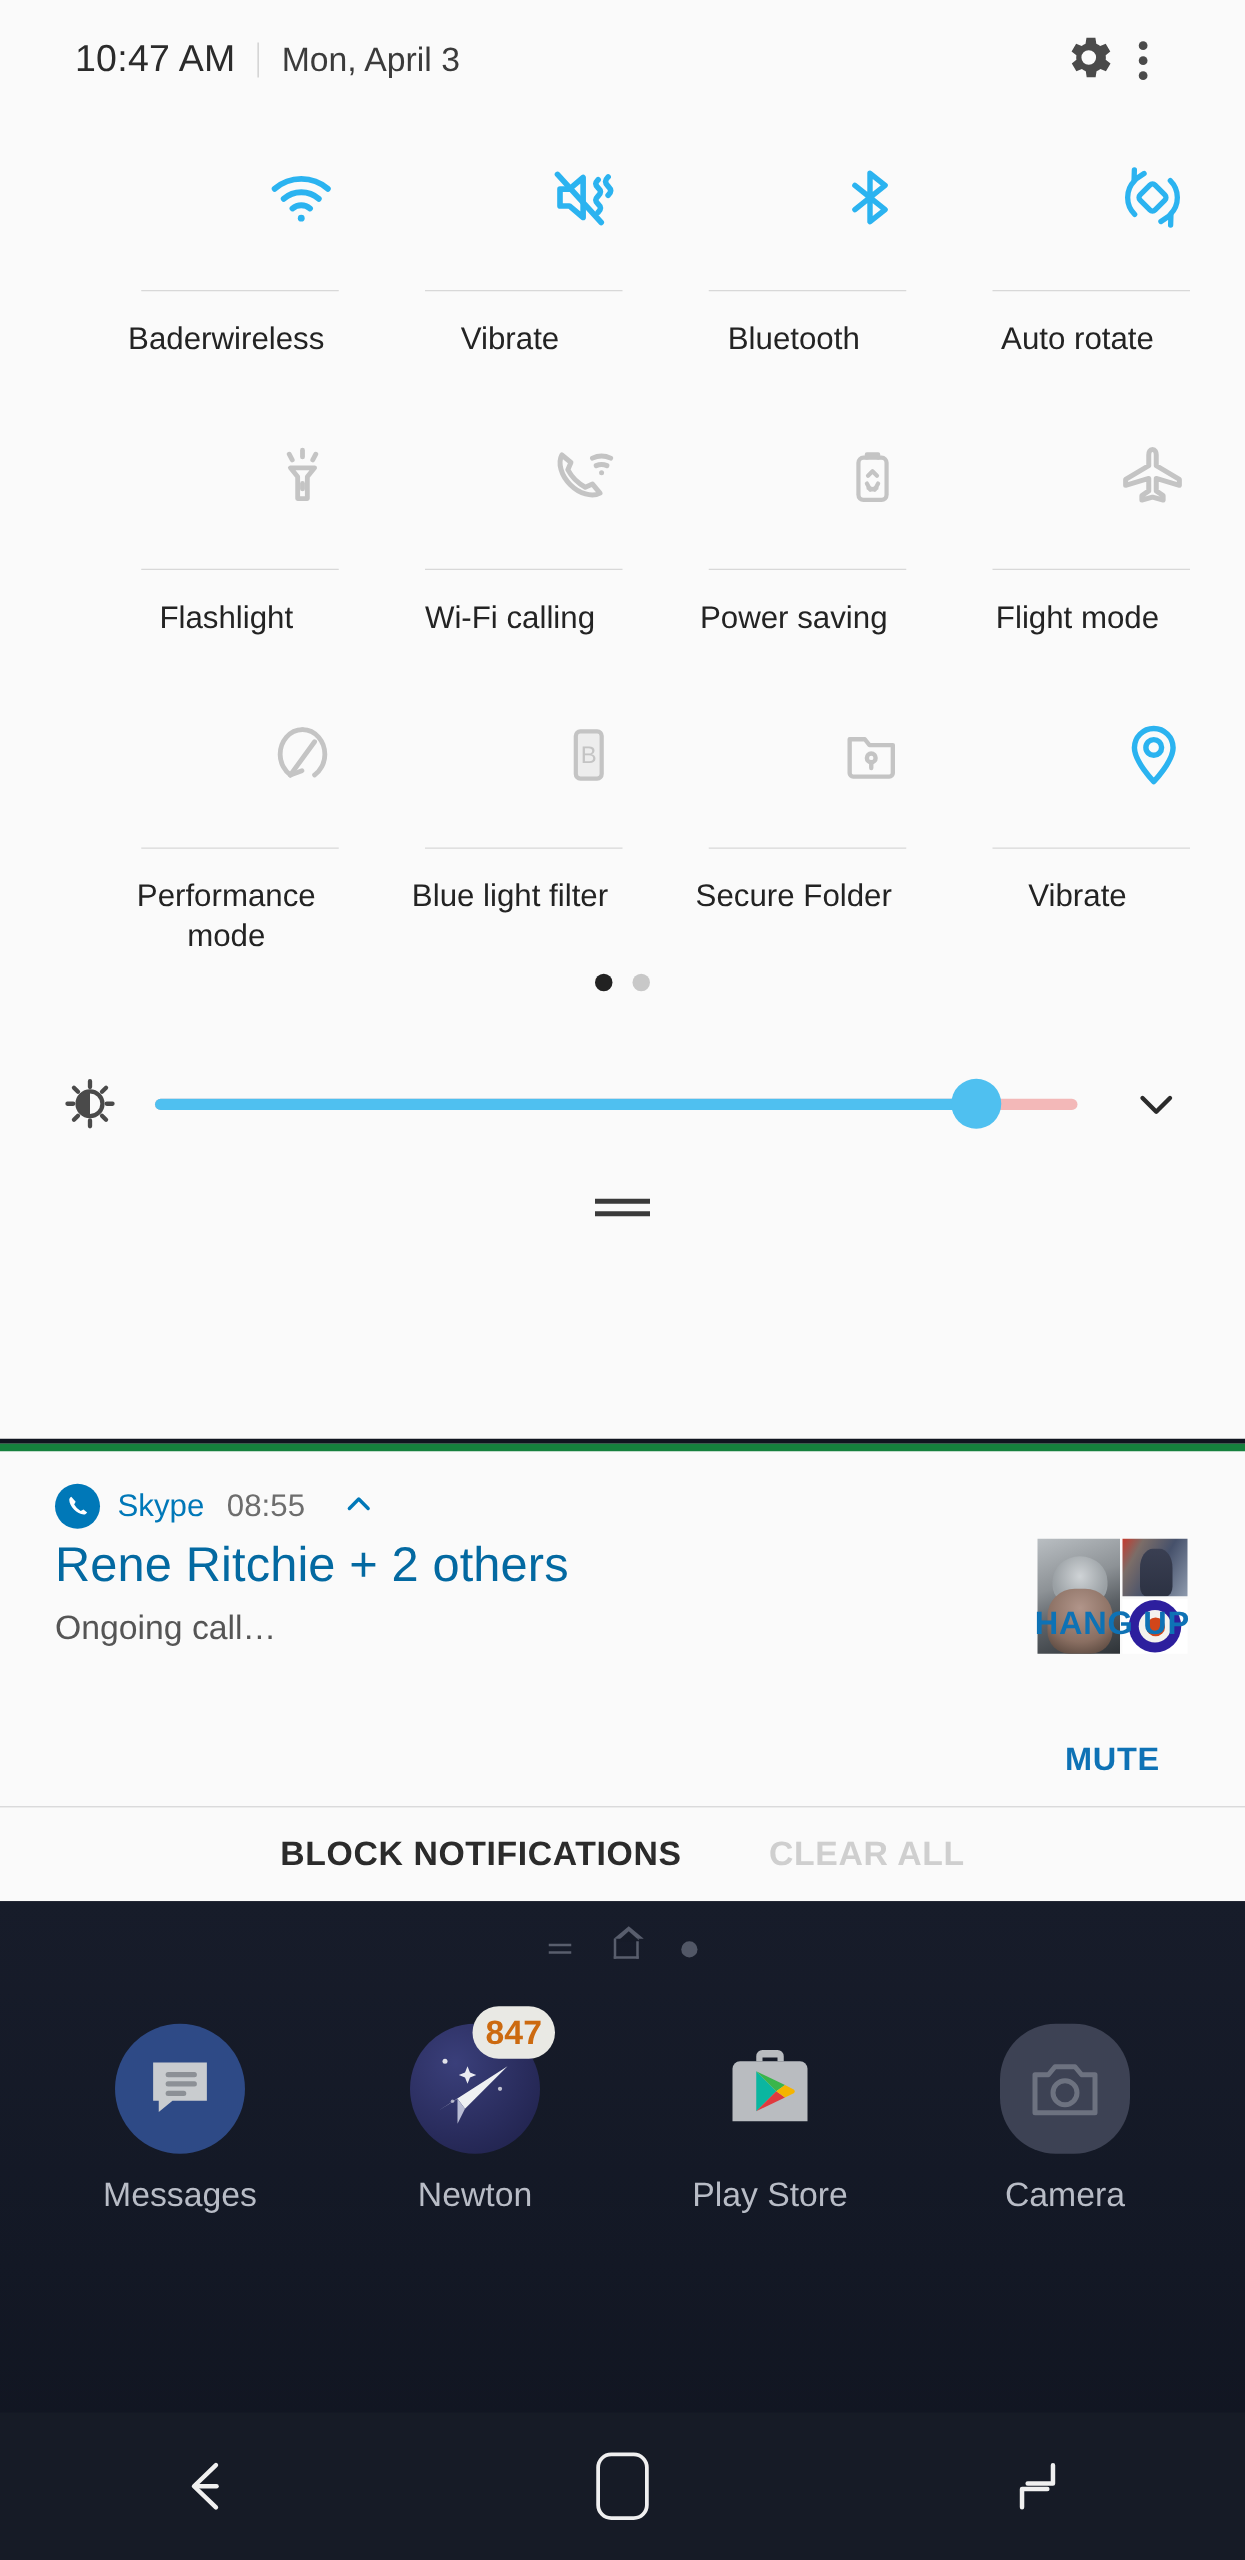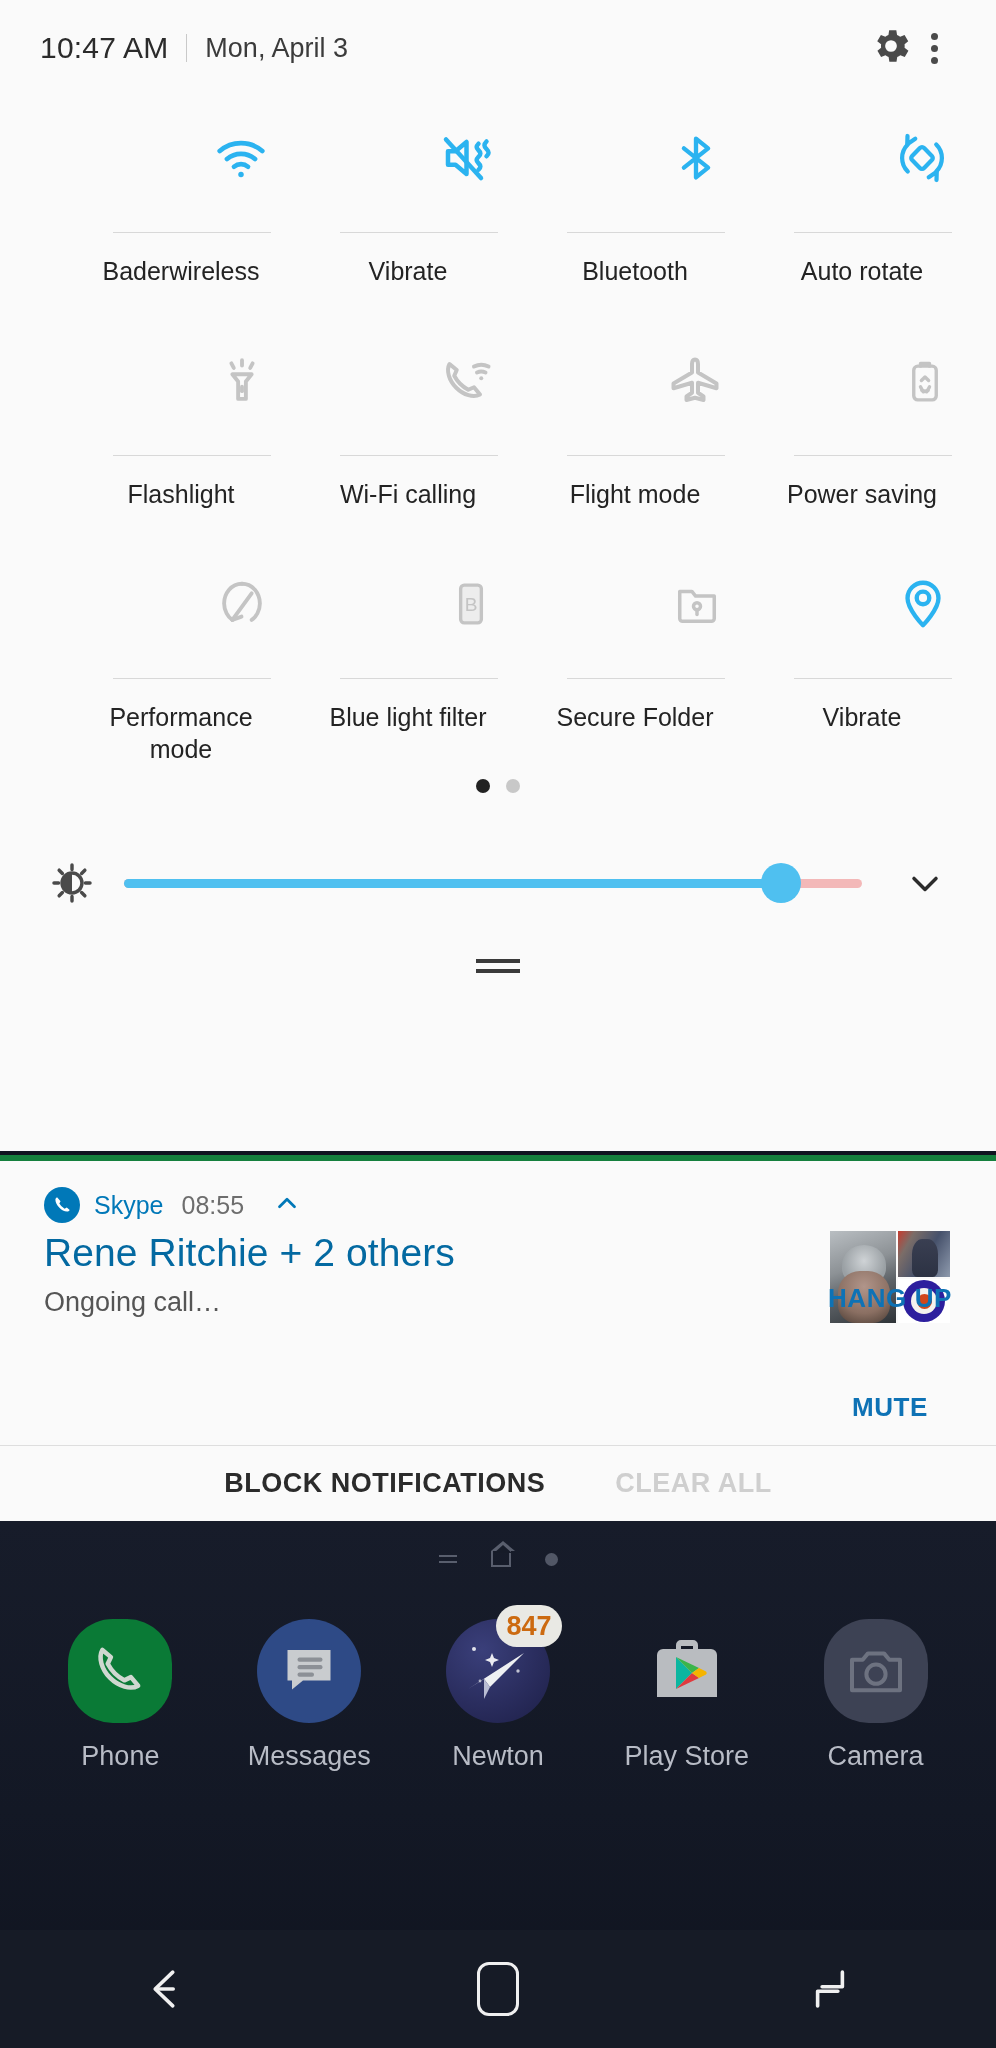--- a/index.html
+++ b/index.html
@@ -12,21 +12,21 @@
   .screen { position: relative; width: 996px; height: 2048px; }
 
   
   .qs-panel {
     position: absolute; top: 0; left: 0;
     width: 996px; height: 1151px;
     background: #fafafa;
   }
   .status-row {
     display: flex; align-items: center;
-    height: 96px; padding: 0 40px;
+    height: 96px; padding: 0 60px;
   }
   .clock {
     font-size: 30px; color: #2b2b2b; letter-spacing: .2px;
   }
   .sep {
     width: 1px; height: 28px; background: #c9c9c9;
     margin: 0 18px;
   }
   .date { font-size: 27px; color: #3b3b3b; }
   .status-spacer { flex: 1; }
@@ -337,40 +337,40 @@
               <path d="M15.6 8.6a4.2 4.2 0 0 1 3.4 0"></path>
               <circle cx="17.3" cy="10.9" r=".8" fill="#c4c4c4" stroke="none"></circle>
             </svg>
           </div>
           <div class="tile-rule"></div>
           <div class="tile-label">Wi-Fi calling</div>
         </div>
 
         <div class="tile off">
           <div class="tile-icon">
-            <svg width="60" height="60" viewBox="0 0 24 24" fill="none" stroke="#c4c4c4" stroke-width="1.6" stroke-linecap="round" stroke-linejoin="round">
-              <path d="M12 3.4c-.8 0-1.2.8-1.2 1.8v3.4L3.4 13v1.9l7.4-2.2v4l-2.2 1.5v1.4l3.4-.9 3.4.9v-1.4l-2.2-1.5v-4l7.4 2.2V13l-7.4-4.4V5.2c0-1-.4-1.8-1.2-1.8z"></path>
-            </svg>
-          </div>
-          <div class="tile-rule"></div>
-          <div class="tile-label">Flight mode</div>
-        </div>
-
-        <div class="tile off">
-          <div class="tile-icon">
             <svg width="54" height="54" viewBox="0 0 24 24" fill="none" stroke="#c4c4c4" stroke-width="1.5" stroke-linecap="round" stroke-linejoin="round">
               <rect x="7" y="5.4" width="10" height="15" rx="1.8"></rect>
               <path d="M10 5.4V4.2h4v1.2"></path>
               <path d="M10.4 11.8l1.6-1.6 1.6 1.6"></path>
               <path d="M10 14.6l1.2 2.2 2.2-.6"></path>
               <path d="M14 14.6l-1.2 2.2-2.2-.6"></path>
             </svg>
           </div>
           <div class="tile-rule"></div>
           <div class="tile-label">Power saving</div>
+        </div>
+
+        <div class="tile off">
+          <div class="tile-icon">
+            <svg width="60" height="60" viewBox="0 0 24 24" fill="none" stroke="#c4c4c4" stroke-width="1.6" stroke-linecap="round" stroke-linejoin="round">
+              <path d="M12 3.4c-.8 0-1.2.8-1.2 1.8v3.4L3.4 13v1.9l7.4-2.2v4l-2.2 1.5v1.4l3.4-.9 3.4.9v-1.4l-2.2-1.5v-4l7.4 2.2V13l-7.4-4.4V5.2c0-1-.4-1.8-1.2-1.8z"></path>
+            </svg>
+          </div>
+          <div class="tile-rule"></div>
+          <div class="tile-label">Flight mode</div>
         </div>
       </div>
 
       <div class="tile-row">
         <div class="tile off">
           <div class="tile-icon">
             <svg width="58" height="58" viewBox="0 0 24 24" fill="none" stroke="#c4c4c4" stroke-width="1.6" stroke-linecap="round" stroke-linejoin="round">
               <path d="M12 3.6c-4.4 0-7.4 4-7.4 8.2 0 3 1.6 5.6 3.4 6.8"></path>
               <path d="M12 3.6c4.4 0 7.4 4 7.4 8.2 0 3-1.6 5.6-3.4 6.8"></path>
               <path d="M8 18.6l8-11"></path>
@@ -497,29 +497,20 @@
       <div class="ind-lines">
           <i></i>
           <i></i>
         </div>
       <div class="ind-home"></div>
       <div class="ind-dot"></div>
     </div>
 
     <div class="dock">
 
-      <div class="app">
-        <div class="app-icon">
-          <div class="squircle" style="background:#0a7a36;"></div>
-          <svg style="position:absolute;left:20px;top:20px;" width="64" height="64" viewBox="0 0 24 24" fill="none" stroke="#cfd8d0" stroke-width="1.7" stroke-linecap="round" stroke-linejoin="round">
-            <path d="M5.4 4.1c-1.6 2.8-.3 7.3 2.9 10.5s7.7 4.5 10.5 2.9l-2.7-3.2-2.5 1.2a15 15 0 0 1-6.2-6.2l1.2-2.5z"></path>
-          </svg>
-        </div>
-        <div class="app-label">Phone</div>
-      </div>
 
       <div class="app">
         <div class="app-icon">
           <div class="squircle" style="background:#2e4a86;border-radius:50%;"></div>
           <svg style="position:absolute;left:22px;top:24px;" width="60" height="56" viewBox="0 0 24 22" fill="#c9cccf">
             <path d="M3.4 2.6h17.2v12.2H9.6l-4.4 3.6v-3.6H3.4z"></path>
             <g fill="#8c9096">
               <rect x="7.4" y="5.6" width="10" height="1.7" rx=".8"></rect>
               <rect x="7.4" y="8.6" width="10" height="1.7" rx=".8"></rect>
               <rect x="7.4" y="11.6" width="6.6" height="1.7" rx=".8"></rect>

